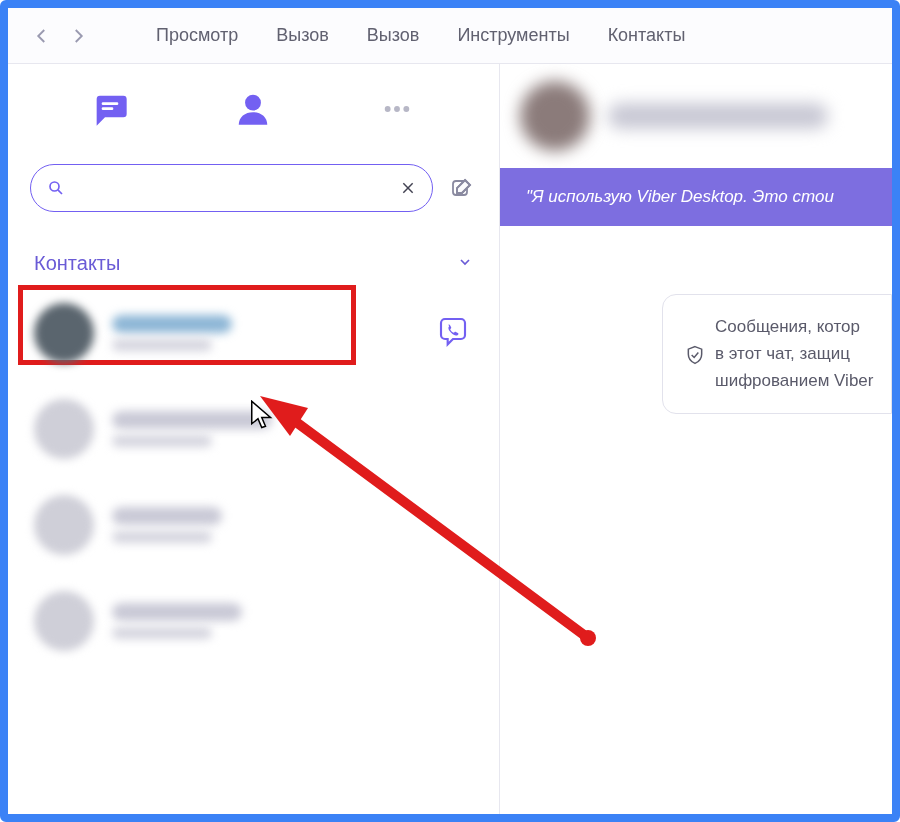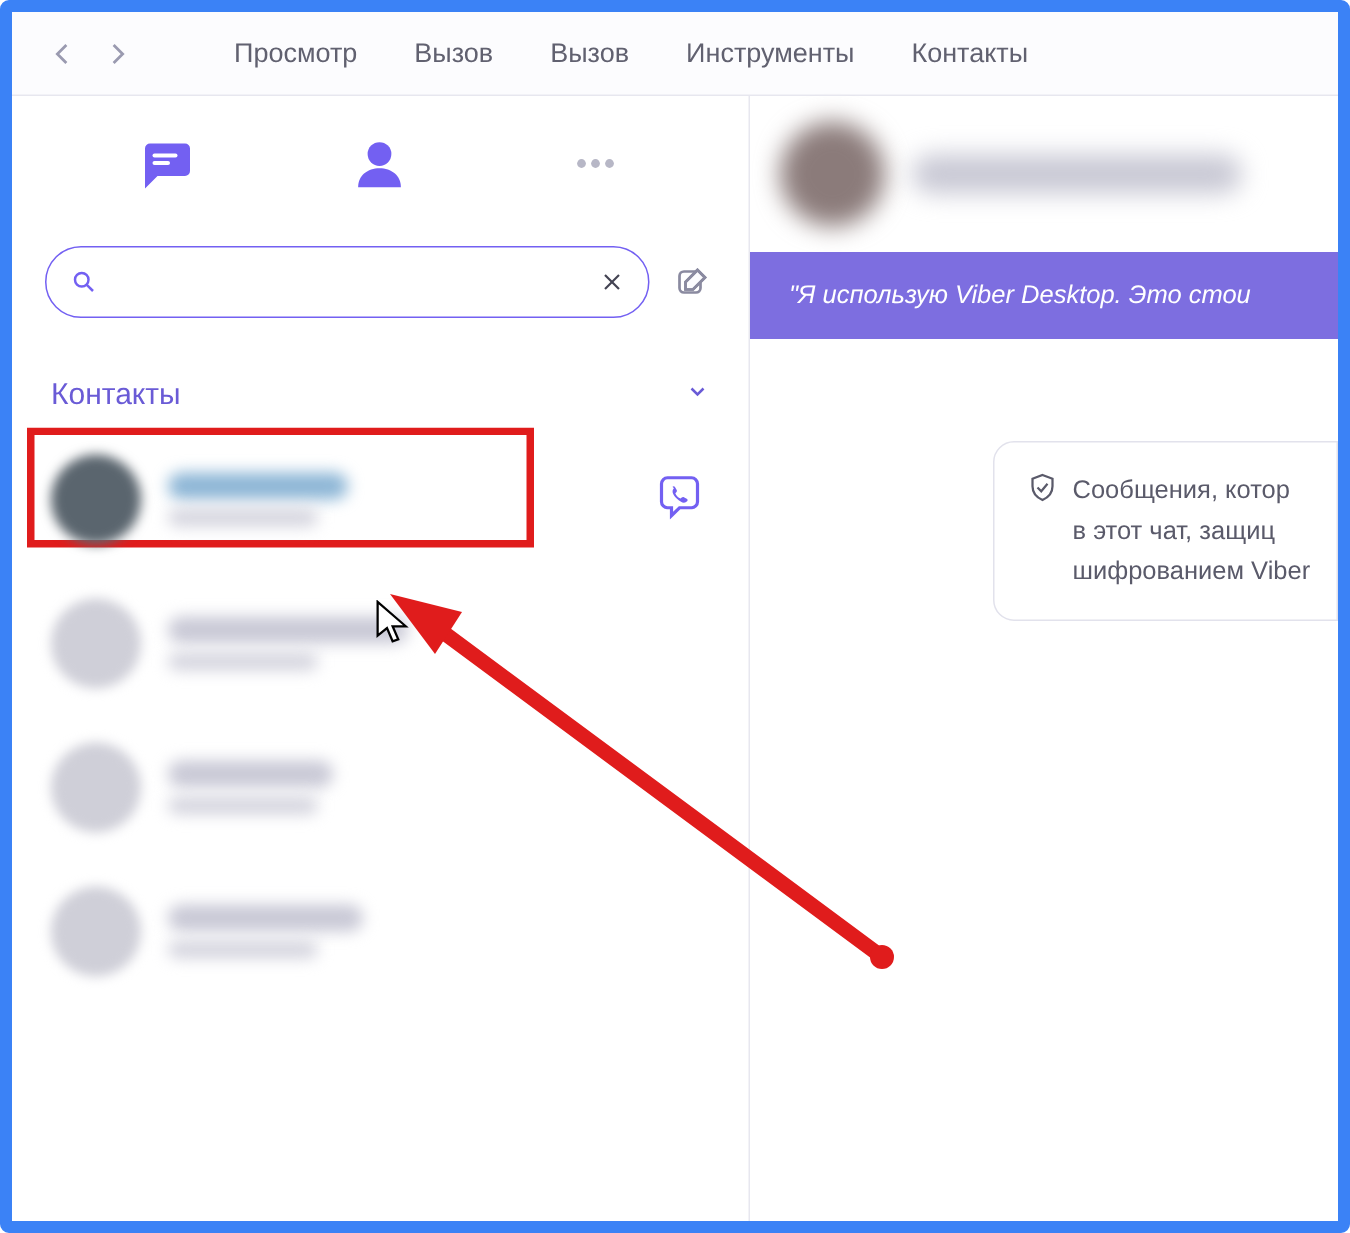--- a/index.html
+++ b/index.html
@@ -37,21 +37,21 @@
   .highlight { position:absolute; left:10px; top:0; width:338px; height:80px; border:5px solid #e01c1c; pointer-events:none; }
   .contact.first .avatar { background:#5a656e; }
   .contact.alt .cname { background:#c9c9d6; }
   
   .chat-head { height:104px; display:flex; align-items:center; padding:0 20px; gap:18px; }
   .chat-ava { width:70px; height:70px; border-radius:50%; background:#8b7b7a; filter:blur(8px); }
   .chat-name { width:220px; height:26px; background:#c8c8d4; border-radius:13px; filter:blur(8px); }
   
   .banner { background:#7d6ee0; color:#fff; height:58px; display:flex; align-items:center; padding:0 26px; font-size:17px; font-style:italic; }
   
-  .enc { position:absolute; top:230px; right:0; background:#fff; border:1px solid #e2e2ec; border-radius:14px 0 0 14px; padding:18px 10px 18px 22px; width:230px; color:#5a5a6a; font-size:17px; line-height:1.6; display:flex; gap:10px; }
+  .enc { position:absolute; top:230px; right:0; background:#fff; border:1px solid #e2e2ec; border-radius:14px 0 0 14px; padding:18px 10px 18px 22px; width:230px; color:#5a5a6a; font-size:17px; line-height:1.6; display:flex; gap:10px;align-items:center; }
   .enc svg { flex:0 0 20px; margin-top:2px; }
   
   .arrow { position:absolute; pointer-events:none; z-index:50; }
   
   .cursor { position:absolute; left:242px; top:392px; z-index:60; pointer-events:none; }
 </style>
 </head>
 <body>
 
 <div class="root">

